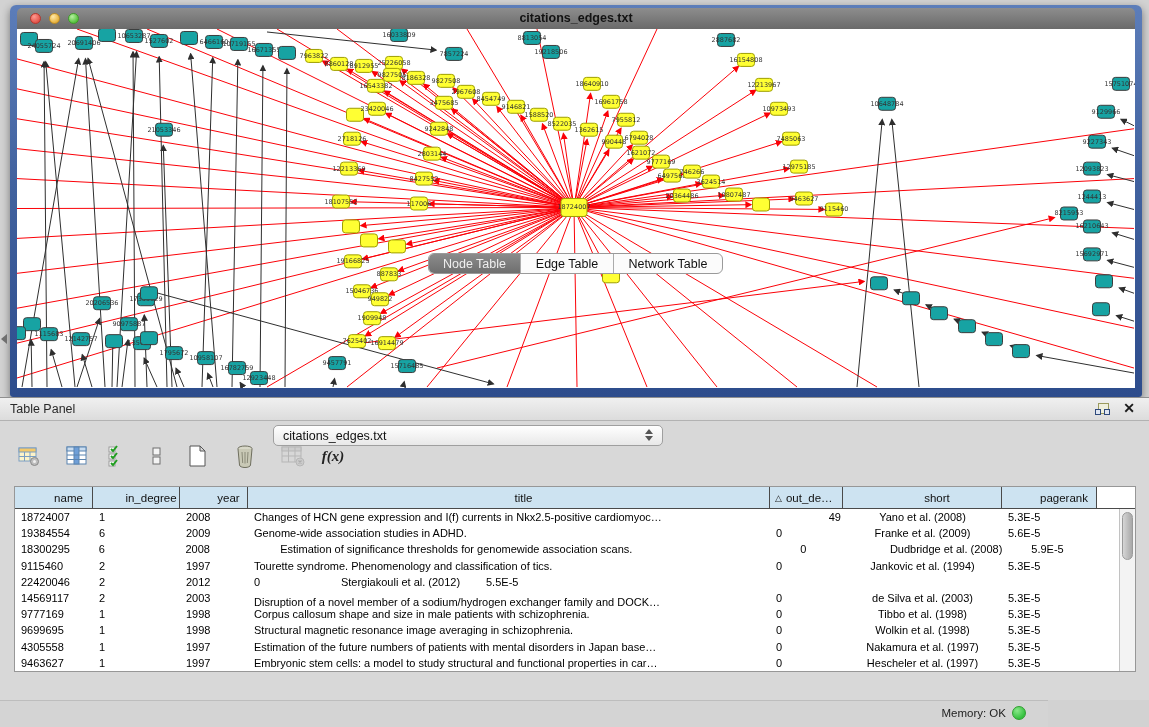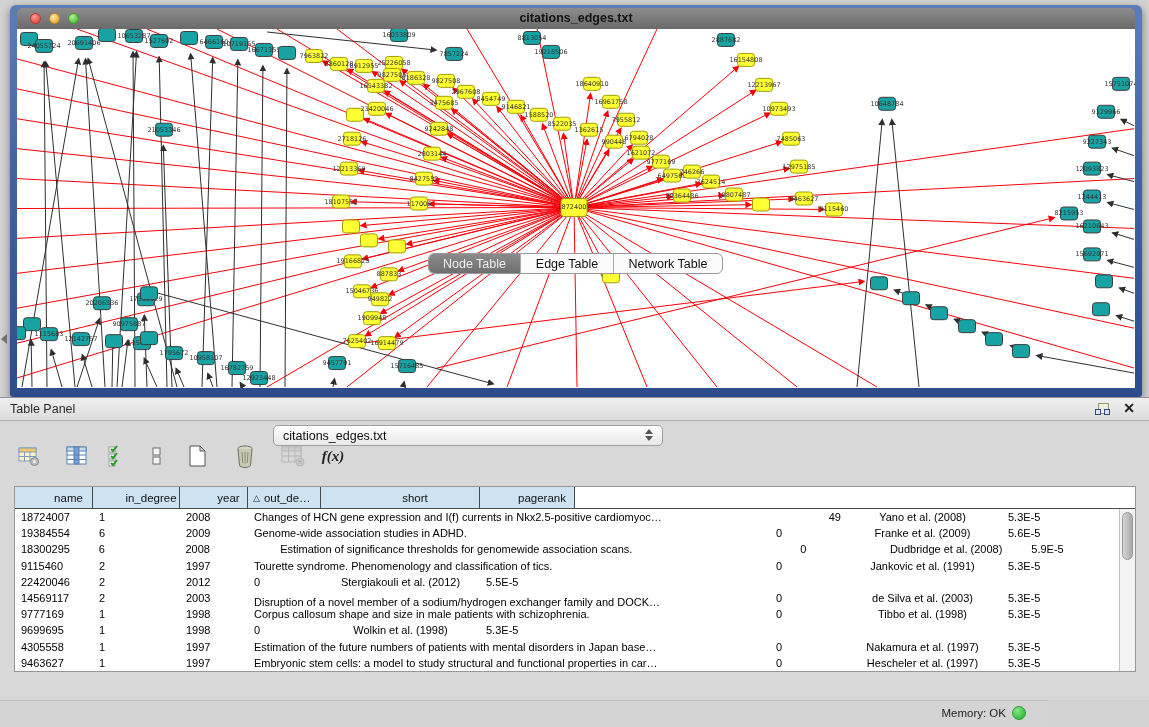--- a/index.html
+++ b/index.html
@@ -564,20 +564,23 @@
   <div class="thead">
       <div class="hcell" style="width: 78px;">
         <span>name</span>
       </div>
       <div class="hcell" style="width: 87px;">
         <span>in_degree</span>
       </div>
       <div class="hcell" style="width: 68px;">
         <span>year</span>
       </div>
+      <div class="hcell" style="width: 522px;">
+        <span>title</span>
+      </div>
       <div class="hcell sorted" style="width: 73px;">
         <span class="sort">△</span>
         <span>out_de…</span>
       </div>
       <div class="hcell" style="width: 159px;">
         <span>short</span>
       </div>
       <div class="hcell" style="width: 95px;">
         <span>pagerank</span>
       </div>
@@ -610,21 +613,21 @@
         <div class="tcell" style="width: 73px;">0</div>
         <div class="tcell center" style="width: 159px;">Dudbridge et al. (2008)</div>
         <div class="tcell" style="width: 95px;">5.9E-5</div>
       </div>
       <div class="trow">
         <div class="tcell" style="width: 78px;">9115460</div>
         <div class="tcell" style="width: 87px;">2</div>
         <div class="tcell" style="width: 68px;">1997</div>
         <div class="tcell" style="width: 522px;">Tourette syndrome. Phenomenology and classification of tics.</div>
         <div class="tcell" style="width: 73px;">0</div>
-        <div class="tcell center" style="width: 159px;">Jankovic et al. (1991)</div>
+        <div class="tcell center" style="width: 159px;">Jankovic et al. (1994)</div>
         <div class="tcell" style="width: 95px;">5.3E-5</div>
       </div>
       <div class="trow">
         <div class="tcell" style="width: 78px;">22420046</div>
         <div class="tcell" style="width: 87px;">2</div>
         <div class="tcell" style="width: 68px;">2012</div>
         <div class="tcell" style="width: 73px;">0</div>
         <div class="tcell center" style="width: 159px;">Stergiakouli et al. (2012)</div>
         <div class="tcell" style="width: 95px;">5.5E-5</div>
       </div>
@@ -643,20 +646,21 @@
         <div class="tcell" style="width: 68px;">1998</div>
         <div class="tcell" style="width: 522px;">Corpus callosum shape and size in male patients with schizophrenia.</div>
         <div class="tcell" style="width: 73px;">0</div>
         <div class="tcell center" style="width: 159px;">Tibbo et al. (1998)</div>
         <div class="tcell" style="width: 95px;">5.3E-5</div>
       </div>
       <div class="trow">
         <div class="tcell" style="width: 78px;">9699695</div>
         <div class="tcell" style="width: 87px;">1</div>
         <div class="tcell" style="width: 68px;">1998</div>
+        <div class="tcell" style="width: 522px;">Structural magnetic resonance image averaging in schizophrenia.</div>
         <div class="tcell" style="width: 73px;">0</div>
         <div class="tcell center" style="width: 159px;">Wolkin et al. (1998)</div>
         <div class="tcell" style="width: 95px;">5.3E-5</div>
       </div>
       <div class="trow">
         <div class="tcell" style="width: 78px;">4305558</div>
         <div class="tcell" style="width: 87px;">1</div>
         <div class="tcell" style="width: 68px;">1997</div>
         <div class="tcell" style="width: 522px;">Estimation of the future numbers of patients with mental disorders in Japan base…</div>
         <div class="tcell" style="width: 73px;">0</div>

